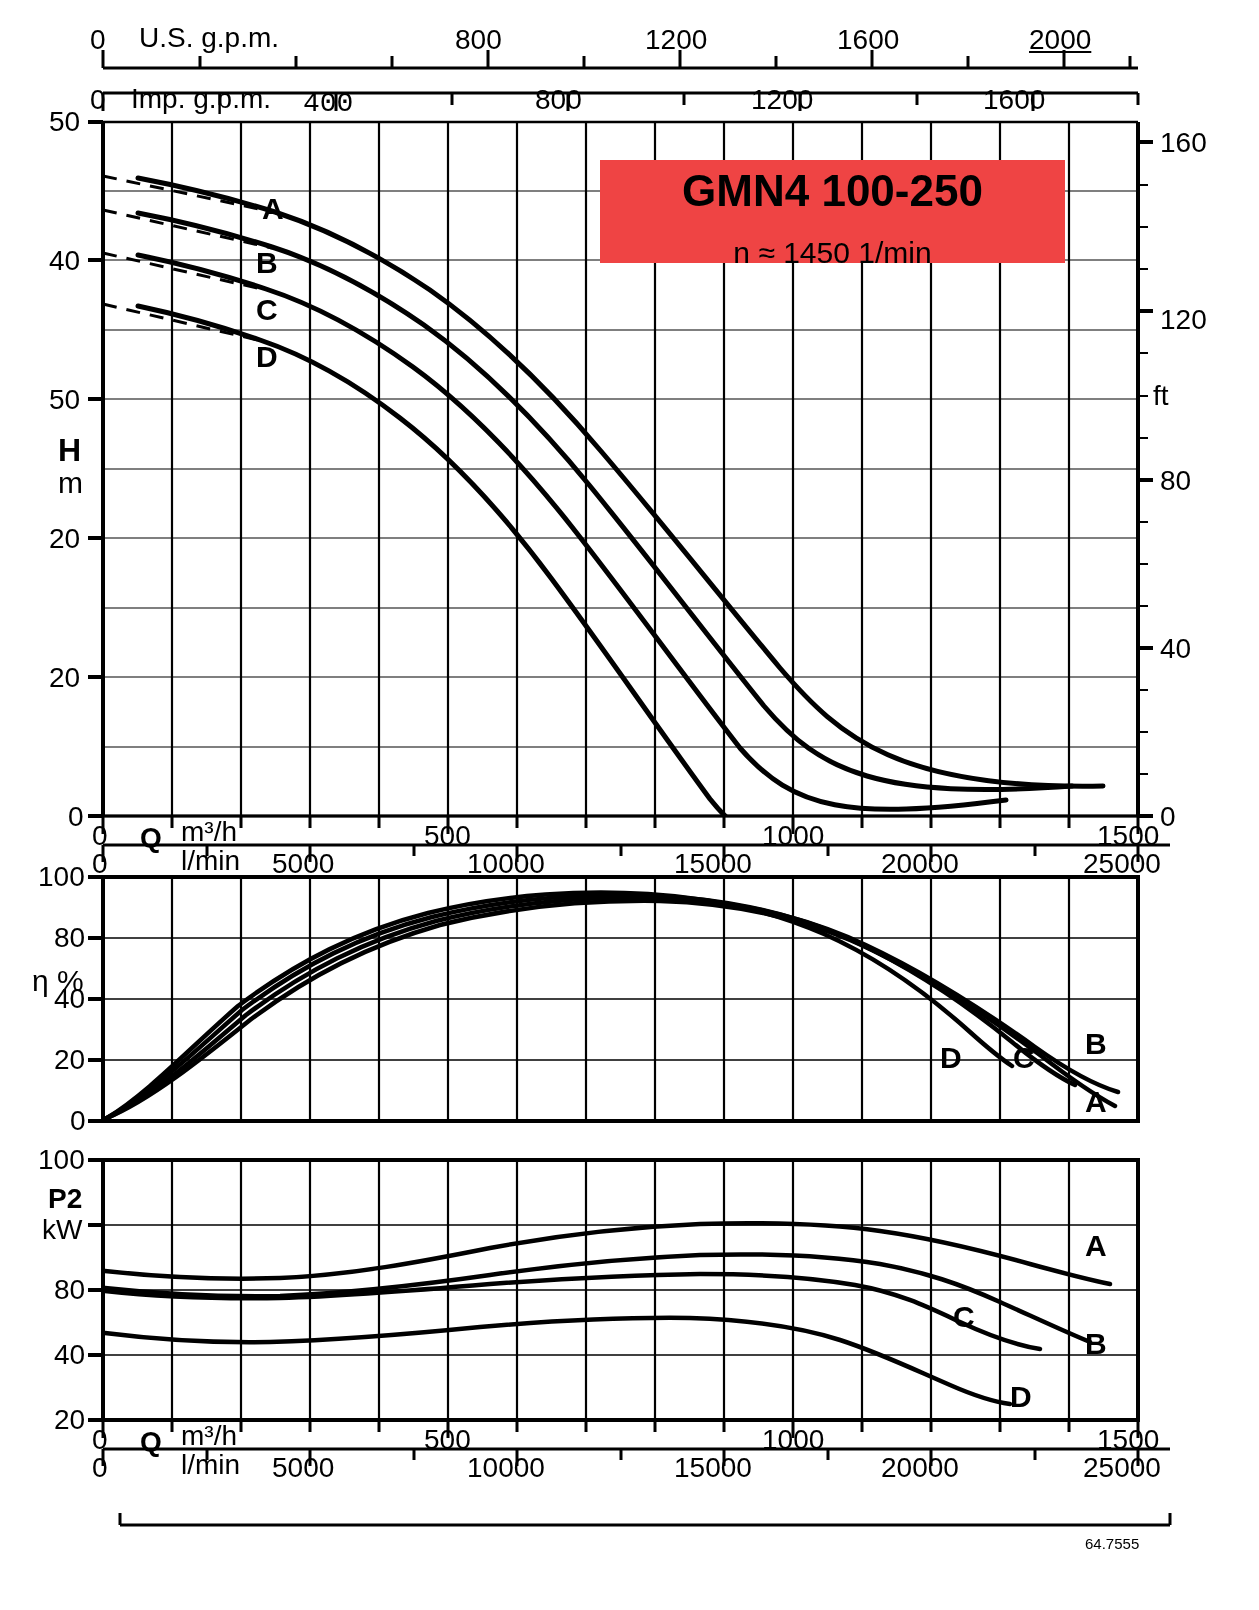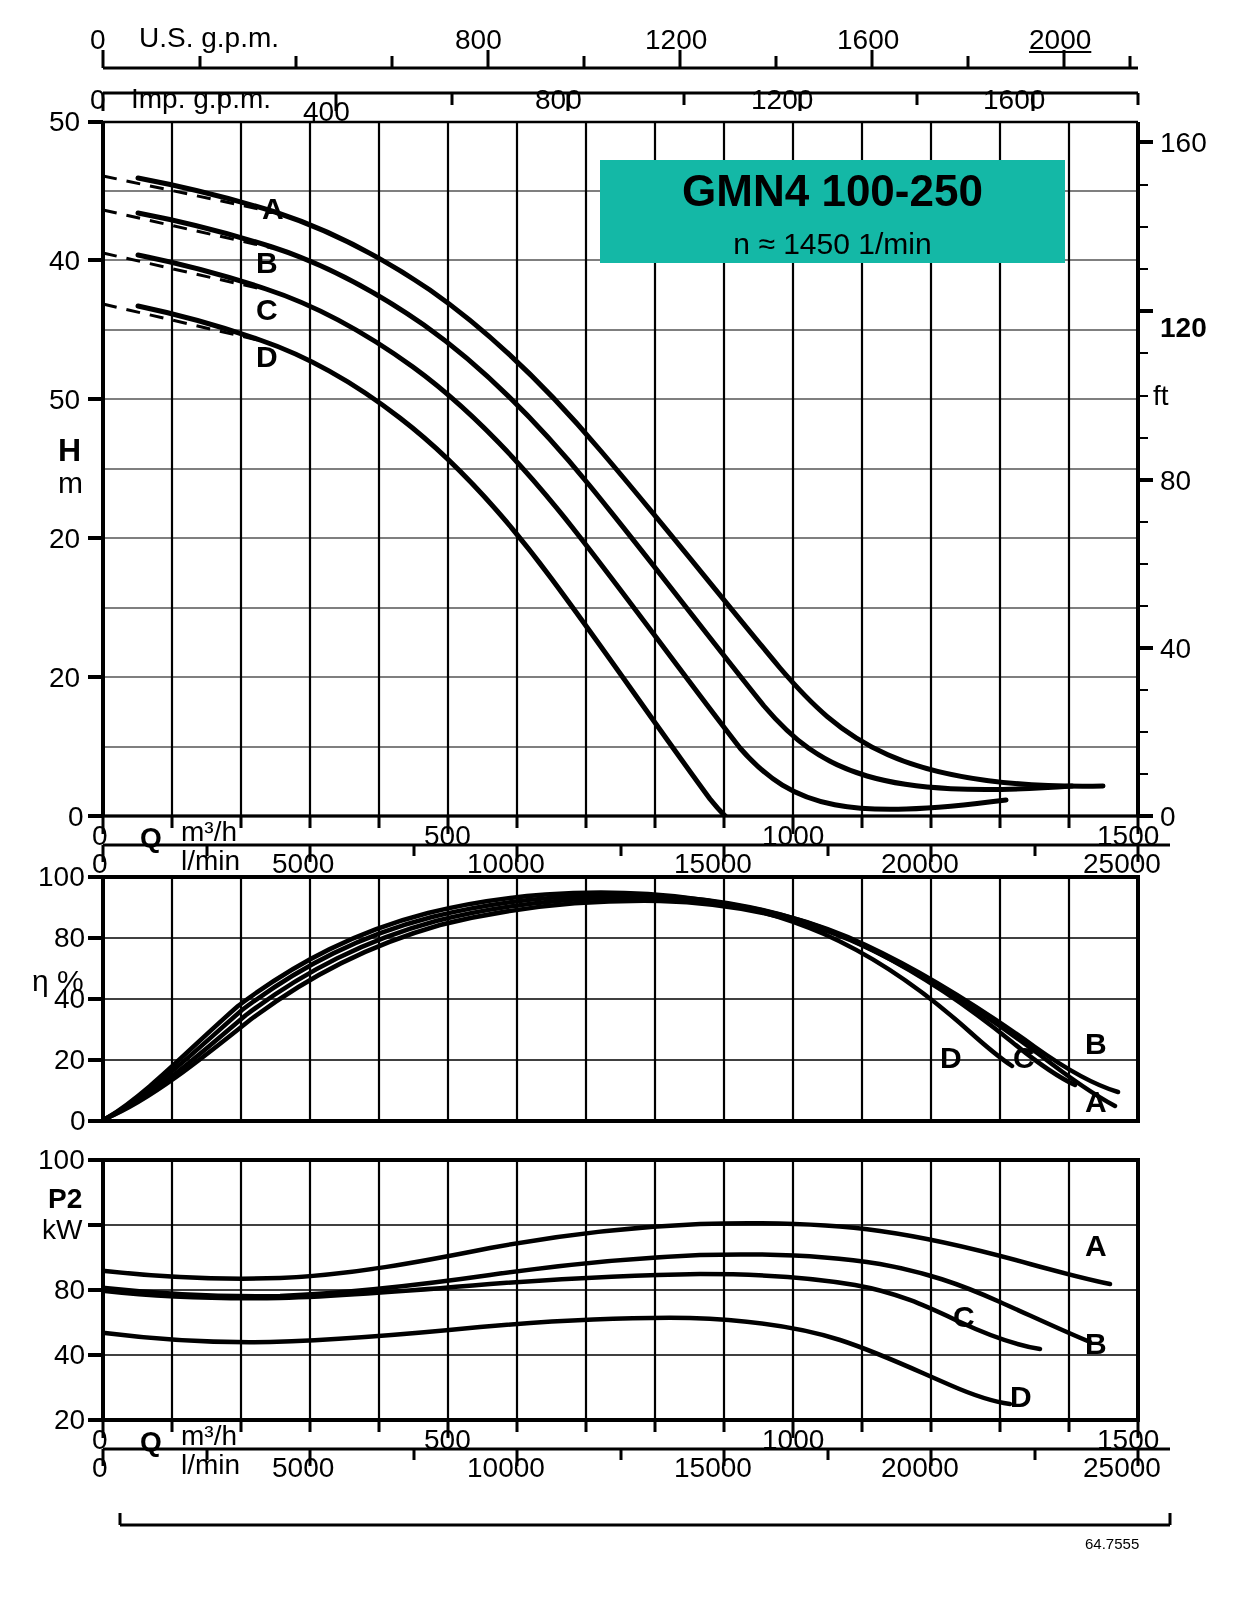--- a/index.html
+++ b/index.html
@@ -1,21 +1,21 @@
 <!DOCTYPE html>
 <html><head>
 <meta charset="utf-8">
 <style>
   html,body{margin:0;padding:0;background:#fff;}
   body{width:1259px;height:1610px;font-family:"Liberation Sans",sans-serif;color:#000;position:relative;}
   #root{position:absolute;left:0;top:0;width:1259px;height:1610px;}
   .lbl{position:absolute;white-space:nowrap;font-family:"Liberation Sans",sans-serif;}
   .b{font-weight:bold;}
   svg{display:block;}
-  .titlebox{position:absolute;background:#14b8a6;border:0;text-align:center;}
+  .titlebox{position:absolute;background:#ef4444;border:0;text-align:center;}
   .t1{font-size:44px;font-weight:bold;letter-spacing:0px;}
   .t2{font-size:30px;}
   .axnum{font-size:28px;}
   .curvelbl{font-size:30px;font-weight:bold;}
   .small{font-size:15px;}
 </style>
 </head>
 <body>
 
 <div id="root">
@@ -307,45 +307,45 @@
 
   <div class="lbl axnum" style="left:90px;top:24px;">0</div>
   <div class="lbl axnum" style="left:139px;top:22px;">U.S. g.p.m.</div>
   <div class="lbl axnum" style="left:455px;top:24px;">800</div>
   <div class="lbl axnum" style="left:645px;top:24px;">1200</div>
   <div class="lbl axnum" style="left:837px;top:24px;">1600</div>
   <div class="lbl axnum" style="left:1029px;top:24px;text-decoration:underline;">2000</div>
 
   <div class="lbl axnum" style="left:90px;top:84px;">0</div>
   <div class="lbl axnum" style="left:131px;top:83px;">Imp. g.p.m.</div>
-  <div class="lbl axnum" style="left:303px;top:96px;">400</div>
+  <div class="lbl axnum" style="left:303px;top:88px;font-family:Liberation Mono, monospace;">400</div>
   <div class="lbl axnum" style="left:535px;top:84px;">800</div>
   <div class="lbl axnum" style="left:751px;top:84px;">1200</div>
   <div class="lbl axnum" style="left:983px;top:84px;">1600</div>
 
   <div class="lbl axnum" style="left:49px;top:106px;">50</div>
   <div class="lbl axnum" style="left:49px;top:245px;">40</div>
   <div class="lbl axnum" style="left:49px;top:384px;">50</div>
   <div class="lbl axnum" style="left:49px;top:523px;">20</div>
   <div class="lbl axnum" style="left:49px;top:662px;">20</div>
   <div class="lbl axnum" style="left:68px;top:801px;">0</div>
 
   <div class="lbl b" style="left:58px;top:432px;font-size:32px;">H</div>
   <div class="lbl" style="left:58px;top:466px;font-size:30px;">m</div>
 
   <div class="lbl axnum" style="left:1160px;top:127px;">160</div>
-  <div class="lbl axnum" style="left:1160px;top:312px;font-weight:bold;">120</div>
+  <div class="lbl axnum" style="left:1160px;top:304px;">120</div>
   <div class="lbl axnum" style="left:1160px;top:465px;">80</div>
   <div class="lbl axnum" style="left:1160px;top:633px;">40</div>
   <div class="lbl axnum" style="left:1160px;top:801px;">0</div>
   <div class="lbl axnum" style="left:1153px;top:380px;">ft</div>
 
   <div class="titlebox" style="left:600px;top:160px;width:465px;height:103px;">
     <div class="t1" style="margin-top:6px;">GMN4 100-250</div>
-    <div class="t2" style="margin-top:11px;">n ≈ 1450 1/min</div>
+    <div class="t2" style="margin-top:20px;">n ≈ 1450 1/min</div>
   </div>
 
   <div class="lbl curvelbl" style="left:262px;top:192px;">A</div>
   <div class="lbl curvelbl" style="left:256px;top:246px;">B</div>
   <div class="lbl curvelbl" style="left:256px;top:293px;">C</div>
   <div class="lbl curvelbl" style="left:256px;top:340px;">D</div>
 
   <div class="lbl axnum" style="left:92px;top:820px;">0</div>
   <div class="lbl axnum b" style="left:140px;top:822px;">Q</div>
   <div class="lbl axnum" style="left:181px;top:816px;">m³/h</div>

